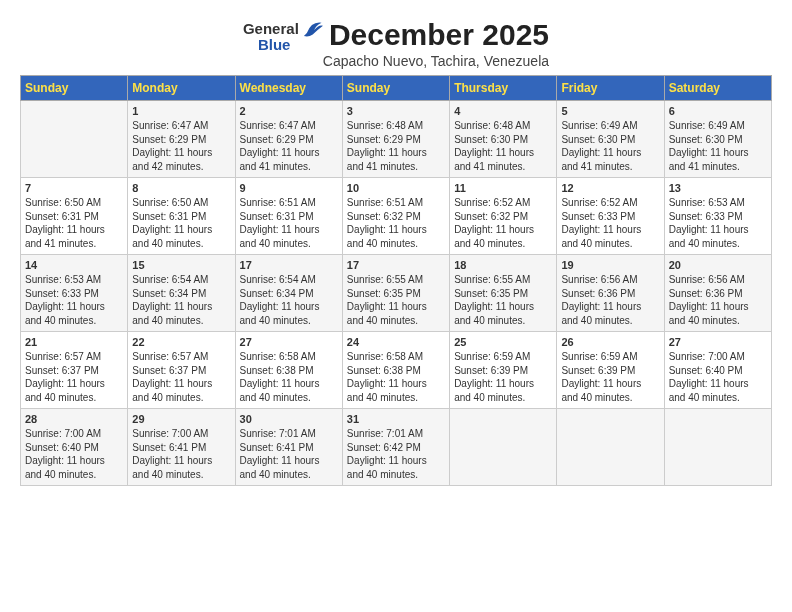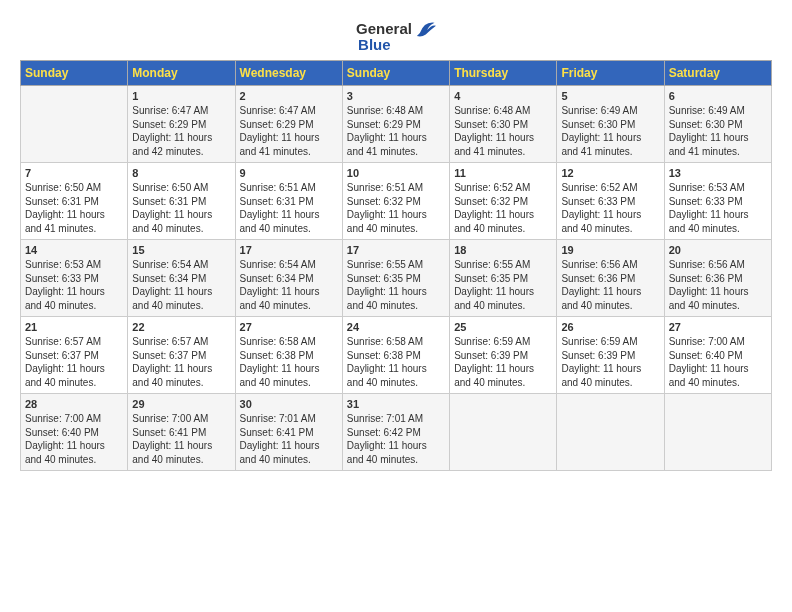--- a/index.html
+++ b/index.html
@@ -100,22 +100,26 @@
   <div class="header">
     <div class="logo">
       <div style="display:flex;flex-direction:column;align-items:flex-start;">
         <div style="display:flex;align-items:center;">
           <span class="logo-text logo-general">General</span>
 
           <svg class="logo-icon" viewBox="0 0 30 25" xmlns="http://www.w3.org/2000/svg">
             <path d="M8,18 Q14,2 28,4 Q20,8 18,14 Q24,6 30,8 Q22,14 16,20 Q10,24 4,22 Q6,20 8,18Z" fill="#2255aa"></path>
           </svg>
         </div>
-        <span class="logo-text logo-blue" style="margin-top:-4px;margin-left:2px;">Blue</span>
+        <span class="logo-text logo-blue" style="margin-top:-4px;margin-left:15px;">Blue</span>
       </div>
+    </div>
+    <div class="title-block">
+      <div class="month-title">December 2025</div>
+      <div class="location">Capacho Nuevo, Tachira, Venezuela</div>
     </div>
   </div>
 
   <table>
     <thead>
       <tr>
         <th>Sunday</th>
         <th>Monday</th>
         <th>Wednesday</th>
         <th>Sunday</th>

